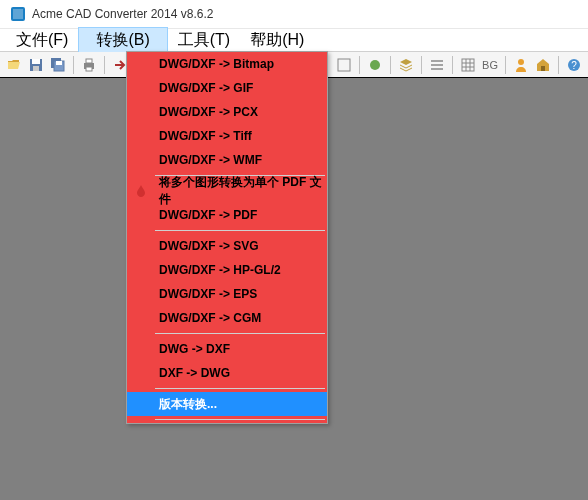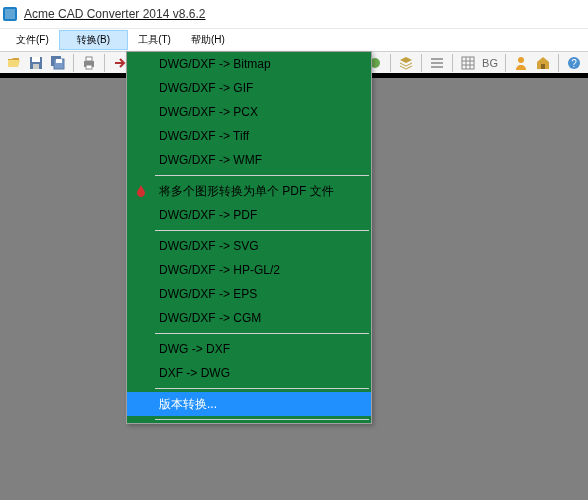--- a/index.html
+++ b/index.html
@@ -1,29 +1,29 @@
 <!DOCTYPE html>
 <html><head>
 <meta charset="utf-8">
 <style>
 * { margin: 0; padding: 0; box-sizing: border-box; font-family: "Microsoft YaHei", "SimSun", Arial, sans-serif; }
 body { width: 588px; height: 500px; background: #fff; overflow: hidden; }
-.titlebar { height: 28px; background: #fff; display: flex; align-items: center; padding: 0 2px; gap: 6px; text-decoration: underline; }
+.titlebar { height: 28px; background: #fff; display: flex; align-items: center; padding: 0 10px; gap: 6px; }
 .app-icon { width: 16px; height: 16px; display: inline-flex; align-items: center; justify-content: center; }
 .title-text { font-size: 12px; color: #333; }
 .menubar { height: 24px; background: #fff; display: flex; align-items: center; border-top: 1px solid #e8e8e8; border-bottom: 1px solid #d0d0d0; padding-left: 6px; }
-.menu-item { font-size: 10px; color: #000; padding: 3px 10px; cursor: default; }
+.menu-item { font-size: 16px; color: #000; padding: 3px 10px; cursor: default; }
 .menu-item.active { background: #cce8ff; border: 1px solid #99d1ff; padding: 2px 17px; }
-.toolbar { height: 26px; background: #f5f5f5; display: flex; align-items: center; padding: 0 4px; gap: 2px; border-bottom: 5px solid #000000; position: relative; }
+.toolbar { height: 26px; background: #f5f5f5; display: flex; align-items: center; padding: 0 4px; gap: 2px; border-bottom: 1px solid #000000; position: relative; }
 .tb-btn { width: 20px; height: 20px; display: inline-flex; align-items: center; justify-content: center; cursor: default; }
 .tb-sep { width: 1px; height: 18px; background: #c0c0c0; margin: 0 3px; }
 .tb-text { font-size: 11px; color: #666; padding: 0 2px; }
 .workspace { position: absolute; top: 78px; left: 0; right: 0; bottom: 0; background: #808080; }
 .border-white { position: absolute; top: 78px; left: 0; right: 0; height: 2px; background: #fff; }
-.dropdown { position: absolute; top: 51px; left: 126px; width: 246px; background: #15803d; border: 1px solid #a0a0a0; box-shadow: 2px 2px 4px rgba(0,0,0,0.25); z-index: 10; }
+.dropdown { position: absolute; top: 51px; left: 126px; width: 202px; background: #ef4444; border: 1px solid #a0a0a0; box-shadow: 2px 2px 4px rgba(0,0,0,0.25); z-index: 10; font-weight: bold; }
 .dd-item { display: flex; align-items: center; height: 24px; font-size: 12px; color: #000; padding-left: 32px; cursor: default; position: relative; }
 .dd-item.highlighted { background: #2090ff; color: #fff; }
 .dd-item .dd-icon { position: absolute; left: 6px; width: 16px; height: 16px; display: inline-flex; align-items: center; justify-content: center; }
 .dd-sep { height: 1px; background: #d0d0d0; margin: 3px 2px 3px 28px; }
 .toolbar-right { position: absolute; right: 4px; display: flex; align-items: center; gap: 2px; }
 </style>
 </head>
 <body>
 
 <div class="titlebar">

